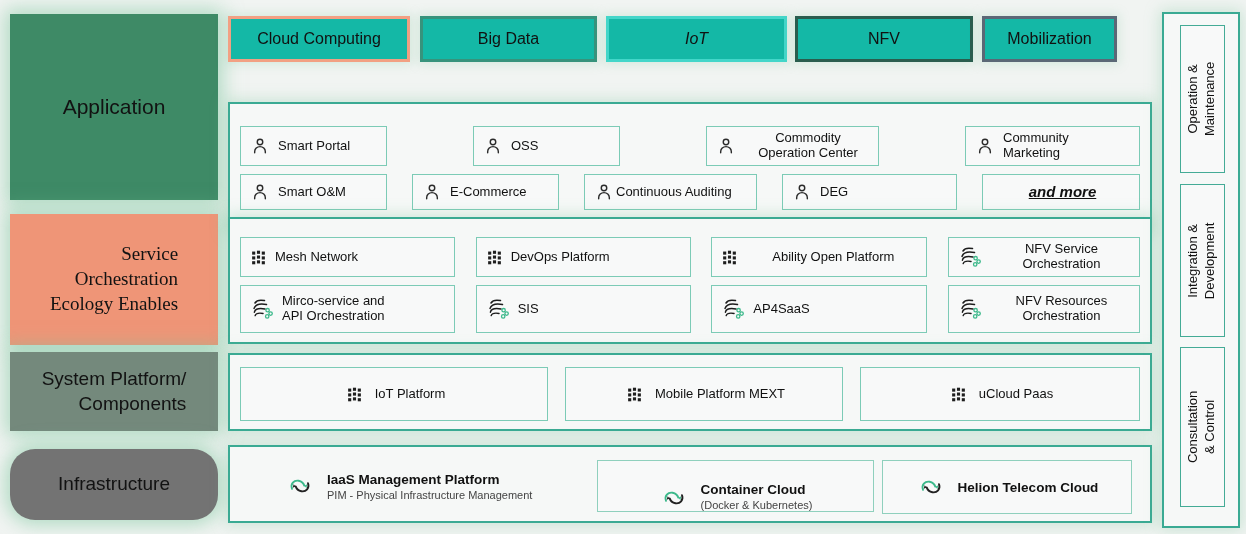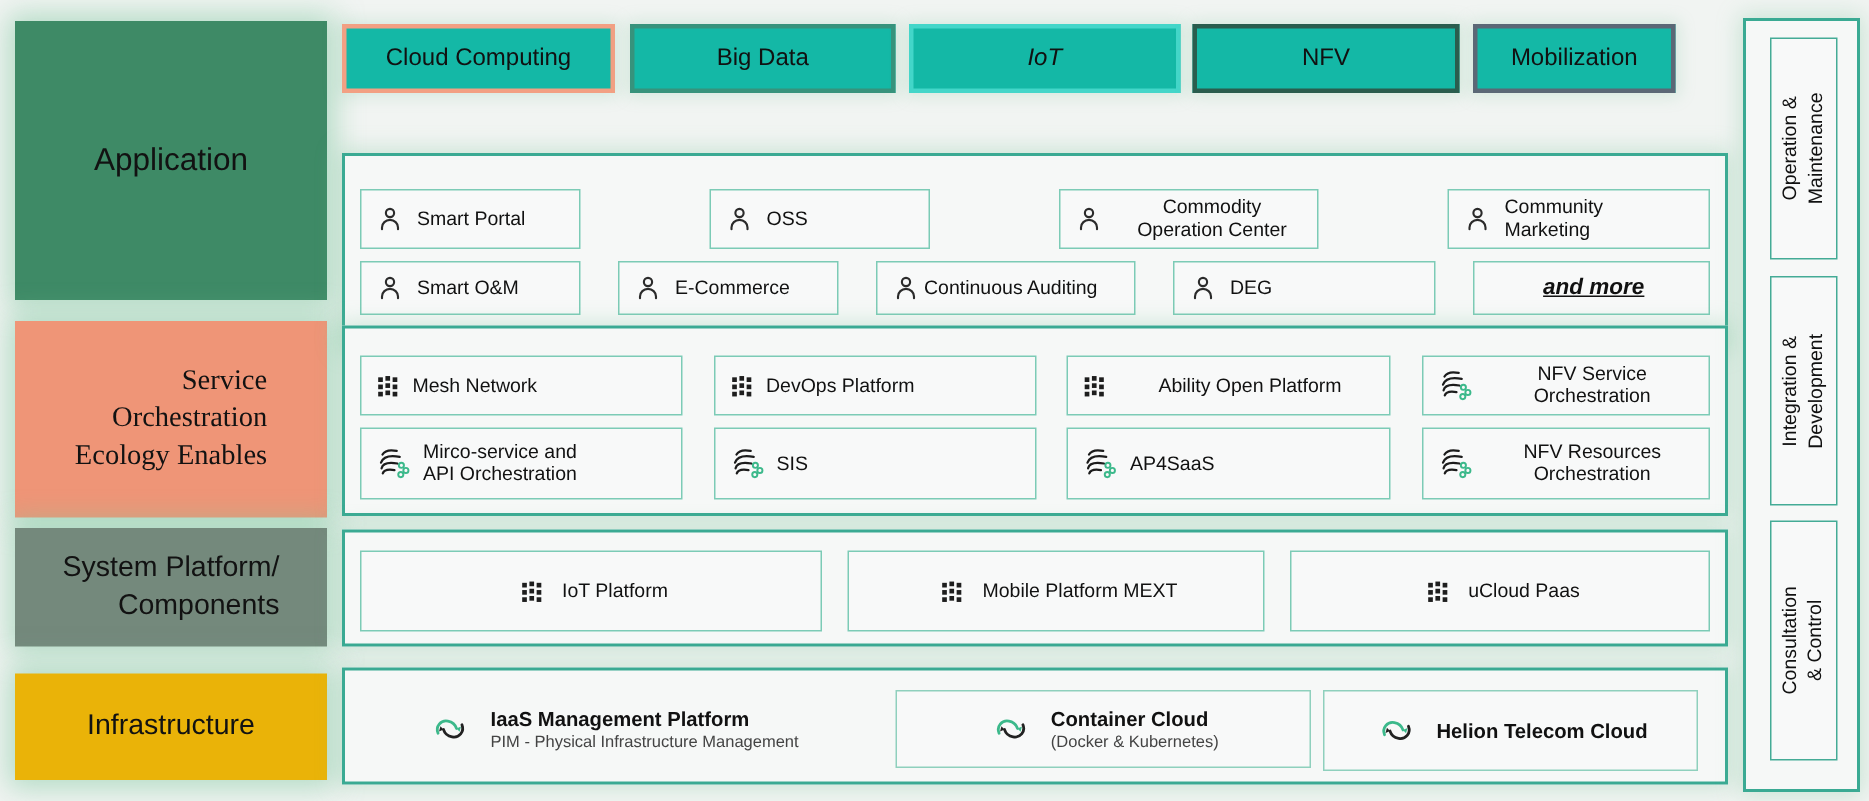--- a/index.html
+++ b/index.html
@@ -53,21 +53,21 @@
   .row2 .irow-a .item{height:40px;}
   .row2 .irow-b .item{height:48px;}
   .row3 .item{height:54px;justify-content:center;gap:12px;}
   .andmore{justify-content:center;}
   .andmore .lbl{font-style:italic;font-weight:700;font-size:15px;text-decoration:underline;}
   
   .iaas{position:absolute;left:55px;top:12px;height:54px;display:flex;align-items:center;gap:12px;}
   .inf-title{font-size:13.5px;font-weight:700;}
   .inf-sub{font-size:11px;color:#444;margin-top:2px;}
   .infbox{position:absolute;background:#f8f9f9;border:1px solid #8fd0bd;display:flex;align-items:center;justify-content:center;gap:12px;}
-  .infbox.cc{left:367px;top:13px;width:277px;height:52px;}
+  .infbox.cc{left:367px;top:13px;width:277px;height:52px;align-items:flex-end;}
   .infbox.helion{left:652px;top:13px;width:250px;height:54px;}
   .infbox .txt{text-align:left;}
   
   .sidebar{
     position:absolute;left:1162px;top:12px;width:78px;height:516px;background:#f6f8f7;
     border:2px solid #3aaa93;box-shadow:0 0 14px 2px rgba(126,199,158,0.35);
   }
   .sb{
     position:absolute;left:16px;width:45px;background:#f8f9f9;border:1.5px solid #44ab96;
     display:flex;align-items:center;justify-content:center;
@@ -82,21 +82,21 @@
 <body>
 
 <div id="canvas">
 
   <div class="llabel llabel0" style="background-color: rgb(62, 138, 102);">Application</div>
   <div class="llabel llabel1" style="background-color: rgb(239, 149, 119); font-family: Liberation Serif, serif;">Service
 Orchestration
 Ecology Enables</div>
   <div class="llabel llabel2" style="background-color: rgb(116, 137, 124);">System Platform/
 Components</div>
-  <div class="llabel llabel3" style="background-color: #eab308;">Infrastructure</div>
+  <div class="llabel llabel3" style="background-color: #737373; border-radius: 25px;">Infrastructure</div>
 
   <div class="tab tab0" style="border-color: rgb(242, 160, 131);">Cloud Computing</div>
   <div class="tab tab1" style="border-color: rgb(55, 147, 124);">Big Data</div>
   <div class="tab tab2" style="border-color: rgb(67, 214, 201);">IoT</div>
   <div class="tab tab3" style="border-color: rgb(42, 93, 78);">NFV</div>
   <div class="tab tab4" style="border-color: rgb(91, 104, 118);">Mobilization</div>
 
   <div class="rowbox row1">
     <div class="irow irow-a">
       <div class="item" style="width:147px">

